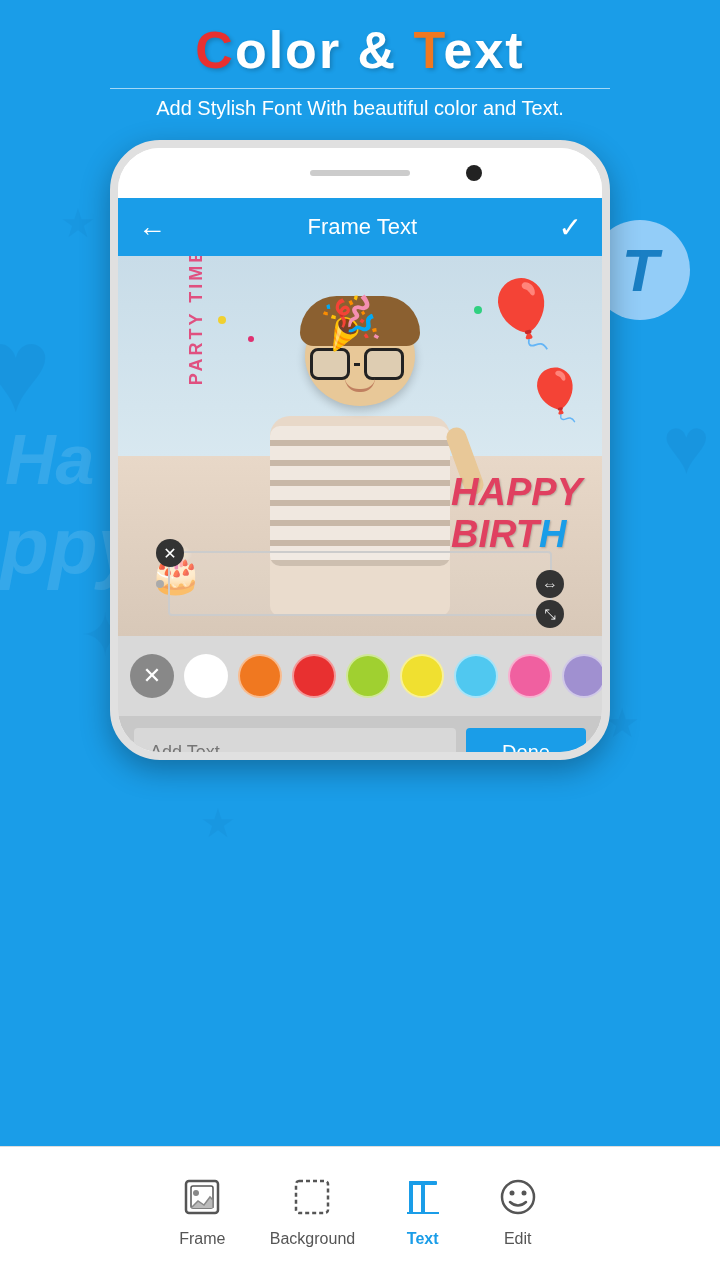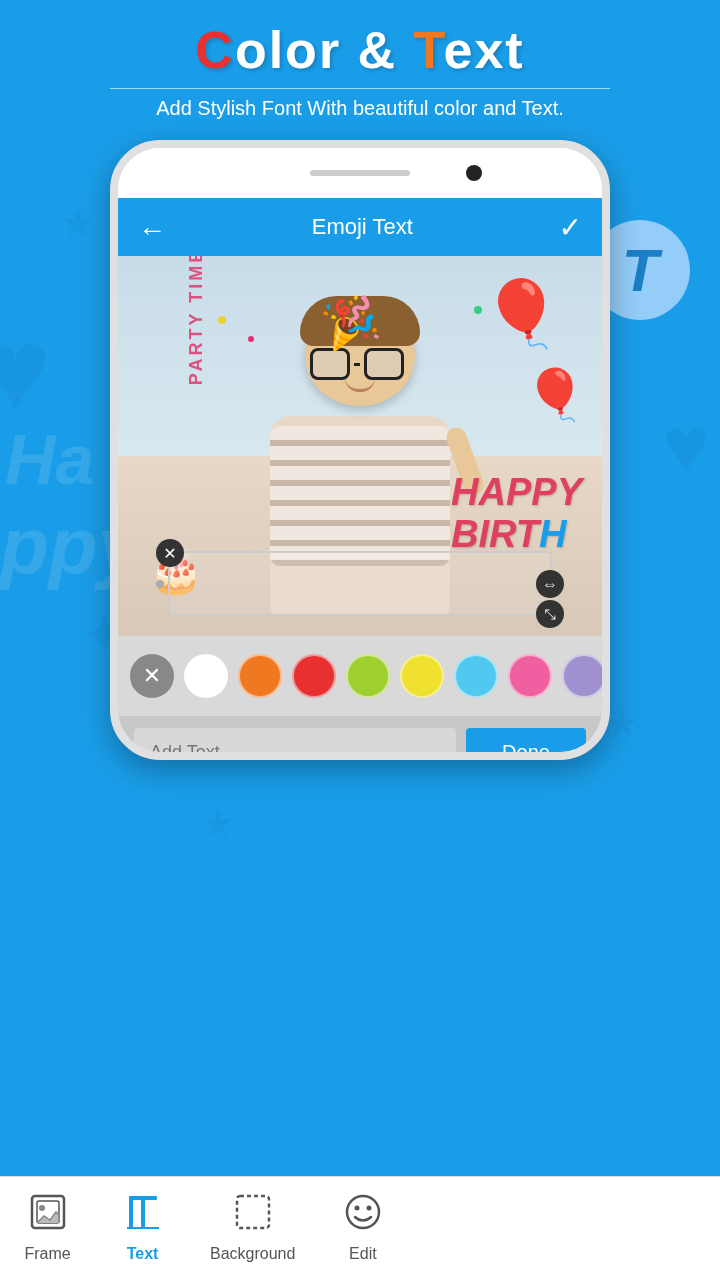--- a/index.html
+++ b/index.html
@@ -331,25 +331,25 @@
       font-size: 20px;
       cursor: pointer;
     }
 
     
     .nav-bar {
       position: absolute;
       bottom: 0;
       left: 0;
       right: 0;
-      height: 104px;
+      height: 134px;
       background: white;
       display: flex;
       align-items: center;
-      justify-content: flex-start;
+      justify-content: center;
       border-top: 1px solid #ddd;
       z-index: 5;
       padding-bottom: 10px;
     }
     .nav-item {
       display: flex;
       flex-direction: column;
       align-items: center;
       gap: 6px;
       cursor: pointer;
@@ -418,21 +418,21 @@
   <div class="phone">
     <div class="phone-side-btn"></div>
 
     <div class="phone-notch-area">
       <div class="phone-speaker"></div>
       <div class="phone-camera"></div>
     </div>
 
     <div class="edit-text-bar">
       <span class="back-arrow">←</span>
-      <span class="bar-title">Emoji Text</span>
+      <span class="bar-title">Frame Text</span>
       <span class="checkmark">✓</span>
     </div>
 
     <div class="photo-area">
       <div class="photo-bg">
 
         <div style="position:absolute;top:0;left:0;right:0;height:200px;background:linear-gradient(180deg,#c8dce8 0%,#d8e8f0 100%);"></div>
         <div style="position:absolute;bottom:0;left:0;right:0;height:180px;background:linear-gradient(180deg,#e8d8c8 0%,#d8c8b8 100%);"></div>
 
         <div style="position:absolute;top:20px;left:50%;transform:translateX(-50%);width:240px;height:340px;">
@@ -509,43 +509,43 @@
     <div class="nav-icon">
       <svg width="40" height="40" viewBox="0 0 40 40" fill="none">
         <rect x="4" y="4" width="32" height="32" rx="3" stroke="#555" stroke-width="2.5" fill="none"></rect>
         <rect x="9" y="9" width="22" height="22" rx="2" stroke="#555" stroke-width="1.5" fill="none"></rect>
         <circle cx="14" cy="16" r="3" fill="#888"></circle>
         <polyline points="9,31 16,24 22,28 28,20 31,23 31,31" fill="#bbb" stroke="#888" stroke-width="1.5"></polyline>
       </svg>
     </div>
     <span class="nav-label">Frame</span>
   </div>
-  <div class="nav-item active">
-    <div class="nav-icon" style="color:#1a9de8;">
-      <svg width="40" height="40" viewBox="0 0 40 40" fill="none">
-
-        <rect x="6" y="4" width="28" height="4" rx="1" fill="#1a9de8"></rect>
-        <rect x="6" y="4" width="4" height="32" rx="1" fill="#1a9de8"></rect>
-        <rect x="18" y="4" width="4" height="32" rx="1" fill="#1a9de8"></rect>
-        <line x1="4" y1="36" x2="36" y2="36" stroke="#1a9de8" stroke-width="2"></line>
-
-        <line x1="12" y1="4" x2="12" y2="8" stroke="#1a9de8" stroke-width="1.5"></line>
-        <line x1="24" y1="4" x2="24" y2="8" stroke="#1a9de8" stroke-width="1.5"></line>
-        <line x1="30" y1="4" x2="30" y2="8" stroke="#1a9de8" stroke-width="1.5"></line>
-      </svg>
-    </div>
-    <span class="nav-label">Text</span>
-  </div>
   <div class="nav-item">
     <div class="nav-icon">
       <svg width="40" height="40" viewBox="0 0 40 40" fill="none">
         <rect x="4" y="4" width="32" height="32" rx="3" stroke="#555" stroke-width="2.5" fill="none" stroke-dasharray="4,3"></rect>
       </svg>
     </div>
     <span class="nav-label">Background</span>
+  </div>
+  <div class="nav-item active">
+    <div class="nav-icon" style="color:#1a9de8;">
+      <svg width="40" height="40" viewBox="0 0 40 40" fill="none">
+
+        <rect x="6" y="4" width="28" height="4" rx="1" fill="#1a9de8"></rect>
+        <rect x="6" y="4" width="4" height="32" rx="1" fill="#1a9de8"></rect>
+        <rect x="18" y="4" width="4" height="32" rx="1" fill="#1a9de8"></rect>
+        <line x1="4" y1="36" x2="36" y2="36" stroke="#1a9de8" stroke-width="2"></line>
+
+        <line x1="12" y1="4" x2="12" y2="8" stroke="#1a9de8" stroke-width="1.5"></line>
+        <line x1="24" y1="4" x2="24" y2="8" stroke="#1a9de8" stroke-width="1.5"></line>
+        <line x1="30" y1="4" x2="30" y2="8" stroke="#1a9de8" stroke-width="1.5"></line>
+      </svg>
+    </div>
+    <span class="nav-label">Text</span>
   </div>
   <div class="nav-item">
     <div class="nav-icon">
       <svg width="40" height="40" viewBox="0 0 40 40" fill="none">
         <circle cx="20" cy="20" r="16" stroke="#555" stroke-width="2.5" fill="none"></circle>
         <circle cx="14" cy="16" r="2.5" fill="#555"></circle>
         <circle cx="26" cy="16" r="2.5" fill="#555"></circle>
         <path d="M12 25 Q20 32 28 25" stroke="#555" stroke-width="2.5" fill="none" stroke-linecap="round"></path>
       </svg>
     </div>

